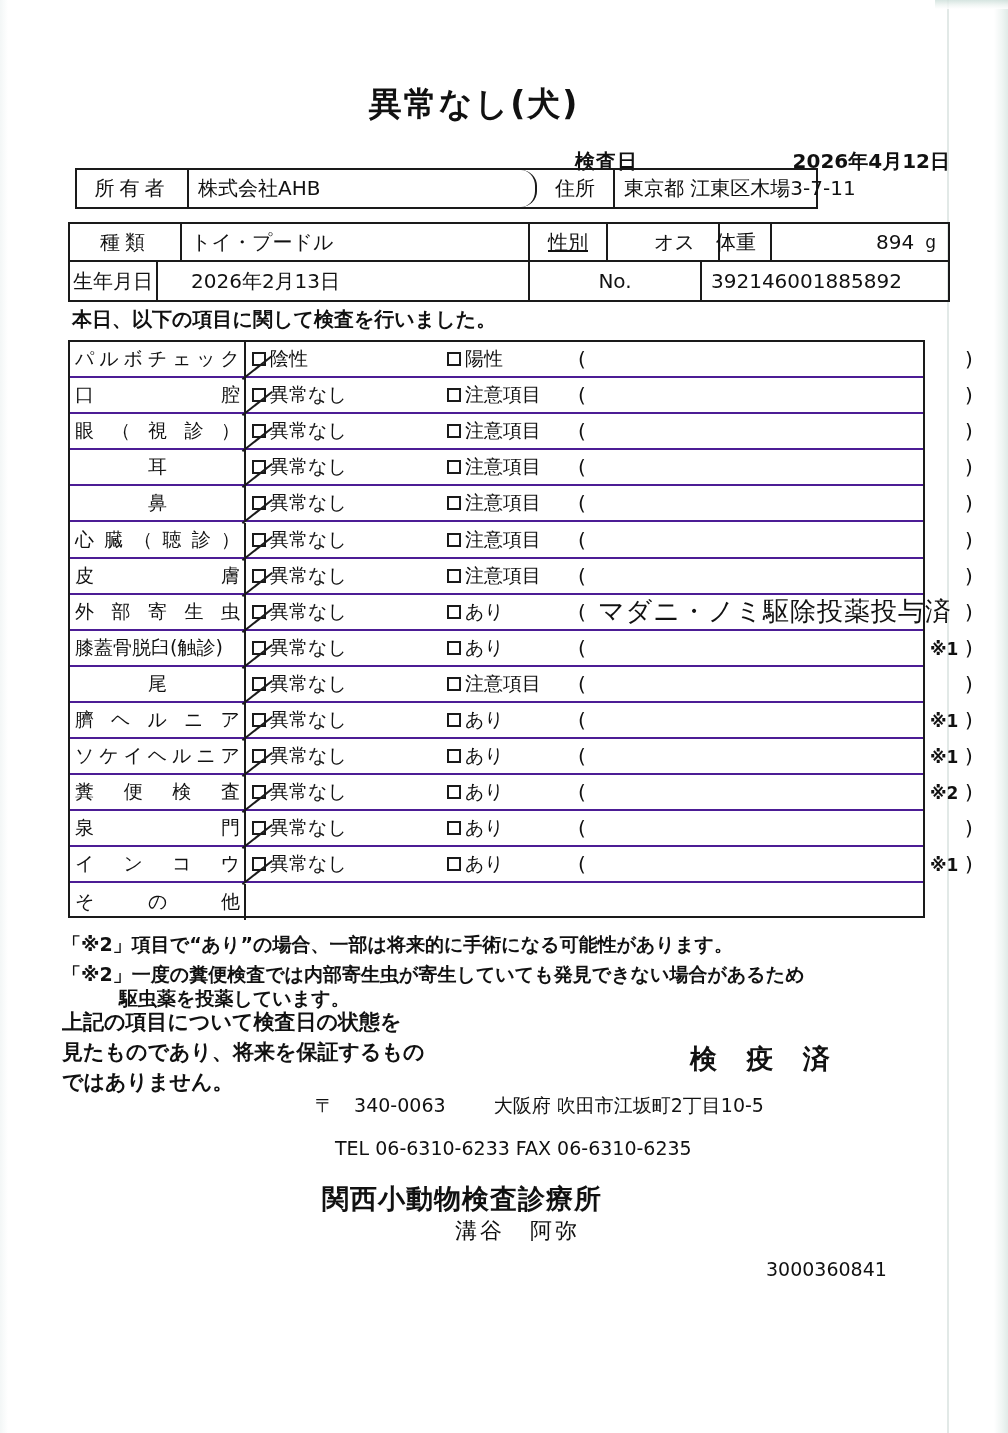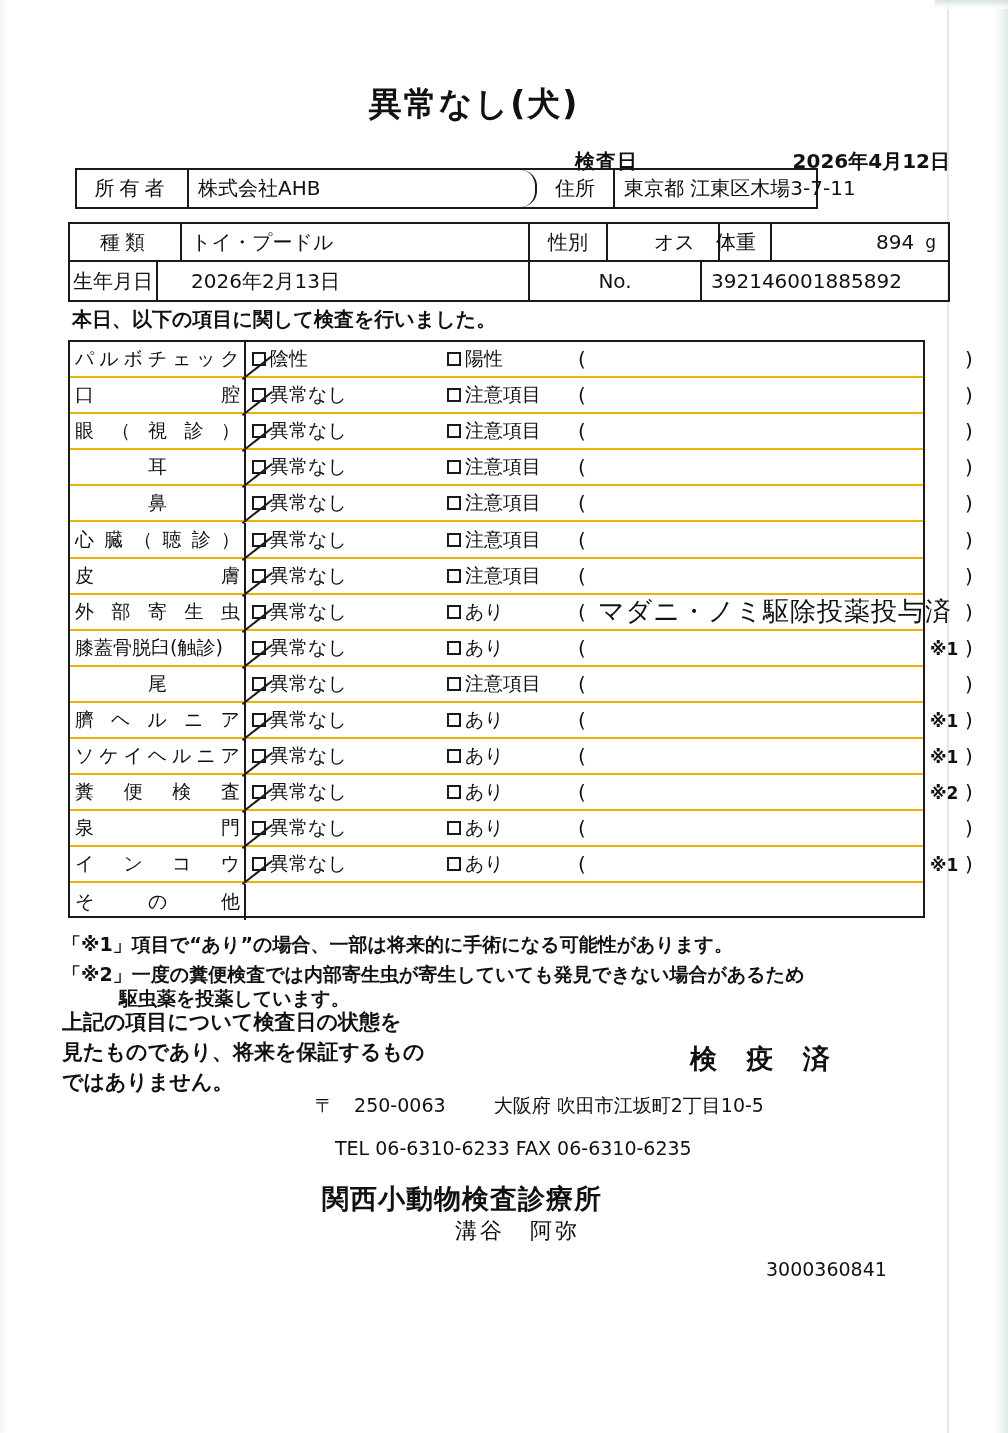--- a/index.html
+++ b/index.html
@@ -74,21 +74,21 @@
   .statement{
     position:absolute;left:72px;top:306px;
     font-size:20px;font-weight:600;letter-spacing:0px;
   }
 
   
   #items-table{left:68px;top:340px;width:857px;height:578px;}
   .irow{
     position:absolute;left:0;width:853px;height:36.1px;
     box-sizing:border-box;
-    border-bottom:2px solid #eab308;
+    border-bottom:2px solid #4c1d95;
   }
   .irow.last{border-bottom:none;}
   .ilabel{
     position:absolute;left:0;top:0;width:176px;height:100%;
     box-sizing:border-box;border-right:2px solid #1a1a1a;
     display:flex;align-items:center;
     font-size:19px;
     padding:0 4px 0 5px;
     white-space:nowrap;
   }
@@ -187,21 +187,21 @@
   </div>
 
   <div class="tbl" id="animal-table">
 
     <div class="cell b-r b-b center" style="left:0;top:0;width:112px;height:38px;">
       <span class="jp-spread">種類</span>
     </div>
     <div class="cell b-r b-b pad" style="left:112px;top:0;width:348px;height:38px;">
       <span>トイ・プードル</span>
     </div>
-    <div class="cell b-r b-b center" style="left:460px;top:0;width:78px;height:38px;">
+    <div class="cell b-r b-b center" style="left:460px;top:0;width:78px;height:38px;text-decoration:underline;">
       <span>性別</span>
     </div>
     <div class="cell b-r b-b pad" style="left:538px;top:0;width:112px;height:38px;padding-left:46px;">
       <span>オス</span>
     </div>
     <div class="cell b-r b-b center" style="left:632px;top:0;width:70px;height:38px;">
       <span>体重</span>
     </div>
     <div class="cell b-b" style="left:702px;top:0;width:176px;height:38px;justify-content:flex-end;padding-right:12px;">
       <span>894</span>
@@ -474,37 +474,37 @@
 
   <div id="marks-layer">
       <div class="mark" style="top: 638.8px;">※1</div>
       <div class="mark" style="top: 711px;">※1</div>
       <div class="mark" style="top: 747.1px;">※1</div>
       <div class="mark" style="top: 783.2px;">※2</div>
       <div class="mark" style="top: 855.4px;">※1</div>
     </div>
 
   <div id="footnotes-layer">
-      <div class="fnote" style="top: 932px;">「※1」項目で“あり”の場合、一部は将来的に手術になる可能性があります。</div>
+      <div class="fnote" style="top: 932px;">「※2」項目で“あり”の場合、一部は将来的に手術になる可能性があります。</div>
       <div class="fnote" style="top: 962px;">「※2」一度の糞便検査では内部寄生虫が寄生していても発見できない場合があるため</div>
       <div class="fnote" style="top: 986px;">　　　駆虫薬を投薬しています。</div>
     </div>
 
   <div class="disclaimer">
       <div>上記の項目について検査日の状態を</div>
       <div>見たものであり、将来を保証するもの</div>
       <div>ではありません。</div>
     </div>
 
   <div class="stamp">検 疫 済</div>
 
   <div class="addr">
     <span class="zip">〒</span>
     <span style="display:inline-block;width:8px;"></span>
-    <span>250-0063</span>
+    <span>340-0063</span>
     <span class="spacer"></span>
     <span>大阪府 吹田市江坂町2丁目10-5</span>
   </div>
   <div class="tel">TEL 06-6310-6233  FAX 06-6310-6235</div>
   <div class="clinic">関西小動物検査診療所</div>
   <div class="vet">溝谷　阿弥</div>
   <div class="serial">3000360841</div>
 
 </div>
 

